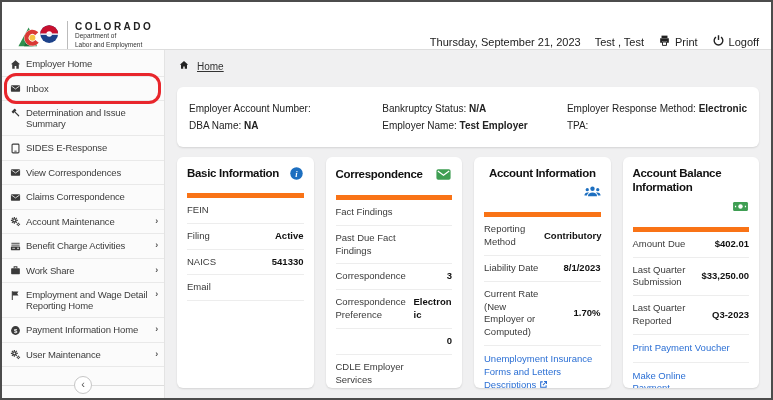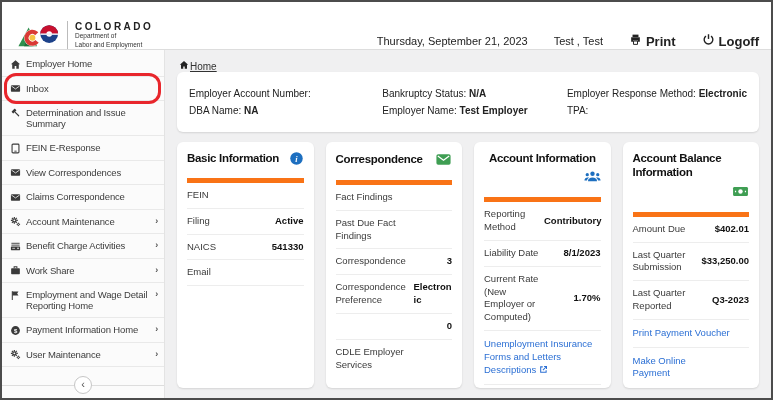--- a/index.html
+++ b/index.html
@@ -6,41 +6,41 @@
   html,body { background:#fff; }
   body { font-family: "Liberation Sans", "DejaVu Sans", sans-serif; }
   .frame { width:773px; height:400px; border:2px solid #4c4c4c; background:#fff; overflow:hidden; display:flex; flex-direction:column; }
 
   
   .topbar { height:48px; background:#fff; border-bottom:1px solid #ddd; display:flex; align-items:flex-end; padding:12px 12px 0 14px; flex:none; }
   .logo-wrap { display:flex; align-items:center; gap:7px; }
   .logo-text { border-left:1px solid #bbb; padding-left:7px; }
   .logo-title { font-size:10px; font-weight:bold; letter-spacing:2.5px; color:#222; }
   .logo-sub { font-size:6.5px; color:#333; line-height:1.25; }
-  .topbar-right { margin-left:auto; display:flex; align-items:center; gap:26px; font-size:11px; color:#222; }
-  .top-btn { display:flex; align-items:center; gap:4px; cursor:pointer; background:none; border:none; font-size:13px; color:#222; font-family:inherit;font-weight:bold; }
+  .topbar-right { margin-left:auto; display:flex; align-items:center; gap:14px; font-size:11px; color:#222; }
+  .top-btn { display:flex; align-items:center; gap:4px; cursor:pointer; background:none; border:none; font-size:11px; color:#222; font-family:inherit; }
   .top-btn svg { width:13px; height:13px; }
 
   
   .content { flex:1; display:flex; min-height:0; }
 
   
   .sidebar { width:163px; flex:none; background:#fbfbfb; border-right:1px solid #e3e3e3; padding-top:2px; position:relative; }
   .side-item { position:relative; display:flex; align-items:flex-start; gap:5px; padding:6px 6px 6px 8px; font-size:9.5px; letter-spacing:-0.15px; color:#3c3c3c; border-bottom:1px solid #e9e9e9; cursor:pointer; }
   .side-item .icn { width:11px; height:11px; flex:none; color:#3a3a3a; margin-top:0.5px; }
   .side-item .icn svg { width:11px; height:11px; display:block; }
   .side-item .chev { margin-left:auto; font-size:9px; color:#555; font-weight:bold; padding-left:2px; }
   .hl-box { position:absolute; left:2px; right:3px; top:-4px; bottom:-4px; border:3px solid #e8262c; border-radius:12px; pointer-events:none; z-index:2; }
   .collapse-row { display:flex; align-items:center; margin-top:9px; }
   .collapse-row:before, .collapse-row:after { content:""; flex:1; height:1px; background:#ddd; }
   .collapse-btn { width:18px; height:18px; border:1px solid #c6c6c6; border-radius:50%; background:#fff; color:#555; font-size:11px; display:flex; align-items:center; justify-content:center; cursor:pointer; line-height:1; padding-bottom:2px; }
 
   
   .main { flex:1; background:#f0f0f1; padding:8px 12px 10px 12px; display:flex; flex-direction:column; min-width:0; }
-  .breadcrumb { display:flex; align-items:center; gap:1px; font-size:10px; color:#333; margin:2px 0 0 2px; cursor:pointer;text-decoration:underline; }
+  .breadcrumb { display:flex; align-items:center; gap:8px; font-size:10px; color:#333; margin:2px 0 15px 2px; cursor:pointer;text-decoration:underline; }
   .breadcrumb svg { width:10px; height:10px; color:#222; }
 
   .info-card { background:#fff; border-radius:6px; box-shadow:0 1px 2px rgba(0,0,0,0.12); padding:13px 12px; display:grid; grid-template-columns:1.05fr 1fr 0.95fr; column-gap:10px; font-size:10px; color:#222; flex:none; }
   .info-col div { line-height:1.7; white-space:nowrap; }
   .info-col b { font-weight:bold; }
 
   .cards { flex:1; display:flex; gap:12px; margin-top:10px; min-height:0; }
   .card { flex:1; background:#fff; border-radius:6px; box-shadow:0 1px 2px rgba(0,0,0,0.12); padding:9px 10px; font-size:9.5px; color:#333; overflow:hidden; }
   .card-head { display:flex; align-items:center; justify-content:space-between; border-bottom:5px solid #f97316; padding-bottom:12px; }
   .card-head.stacked { flex-direction:column; align-items:center; }
@@ -146,21 +146,21 @@
         <span>Determination and Issue Summary</span>
       </div>
 
       <div class="side-item">
         <span class="icn">
             <svg viewBox="0 0 24 24">
               <rect x="4.5" y="2.5" width="15" height="19" rx="2" fill="none" stroke="currentColor" stroke-width="2.4"></rect>
               <path d="M9.5 17.8h5" stroke="currentColor" stroke-width="2"></path>
             </svg>
           </span>
-        <span>FEIN E-Response</span>
+        <span>SIDES E-Response</span>
       </div>
 
       <div class="side-item">
         <span class="icn">
             <svg viewBox="0 0 24 24">
               <rect x="2" y="5" width="20" height="14" rx="1.5" fill="currentColor"></rect>
               <path d="M3 6.5l9 6.5 9-6.5" fill="none" stroke="#fbfbfb" stroke-width="1.7"></path>
             </svg>
           </span>
         <span>View Correspondences</span>

